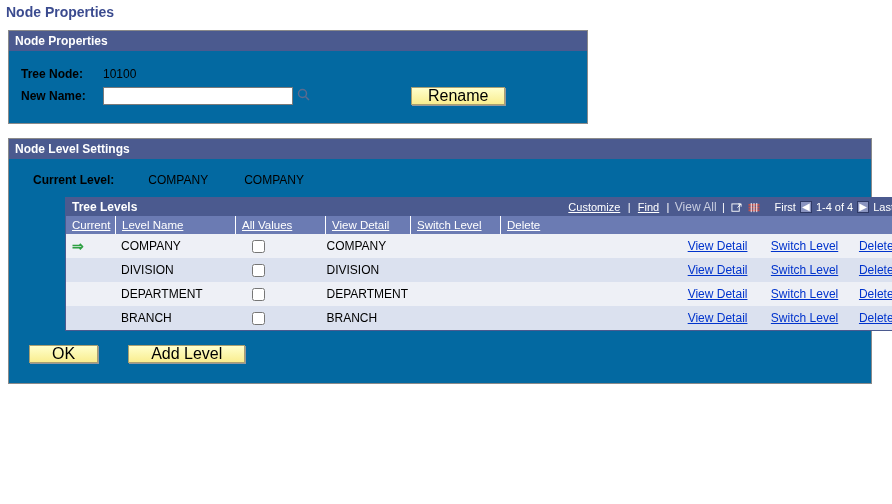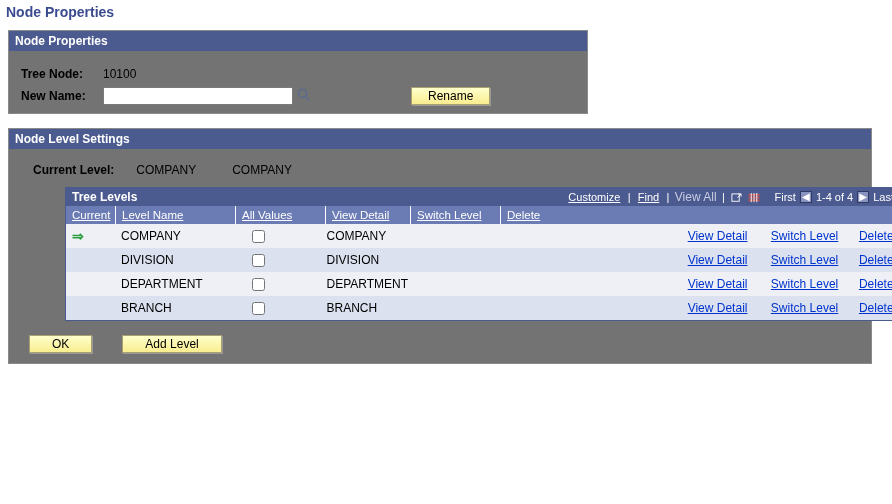--- a/index.html
+++ b/index.html
@@ -24,22 +24,22 @@
   .panel-1 { width: 580px; }
   .panel-2 { width: 864px; }
   .panel-header {
     background: #4b5a8f;
     color: #fff;
     font-weight: bold;
     padding: 3px 6px;
     font-size: 12px;
   }
   .panel-body {
-    background: #737373;
-    padding: 10px 12px 2px 12px;
+    background: #0369a1;
+    padding: 10px 12px 12px 12px;
   }
   .row-line {
     display: flex;
     align-items: center;
     margin: 6px 0;
   }
   .lbl {
     font-weight: bold;
     color: #000;
     width: 82px;
@@ -57,34 +57,34 @@
   .search-icon {
     color: #5b5b5b;
     font-size: 13px;
     margin-left: 2px;
     cursor: pointer;
   }
   .btn-yellow {
     background: linear-gradient(#ffffcc, #f9ed8f);
     border: 1px solid #a9a071;
     padding: 1px 16px;
-    font-size: 12px;
+    font-size: 16px;
     cursor: pointer;
     box-shadow: 1px 1px 0 #999;
     height: 18px;
     line-height: 14px;
   }
   .rename-btn { margin-left: 100px; }
 
   .current-level-row {
     display: flex;
     align-items: center;
     padding: 4px 0 10px 12px;
   }
-  .current-level-row .lbl2 { font-weight: bold; margin-right: 22px; }
+  .current-level-row .lbl2 { font-weight: bold; margin-right: 34px; }
   .current-level-row .v { margin-right: 36px; }
 
   .grid {
     border: 1px solid #4b5a8f;
     width: 100%;
     margin-left: 44px;
   }
   .grid-title-row {
     background: #4b5a8f;
     color: #fff;

